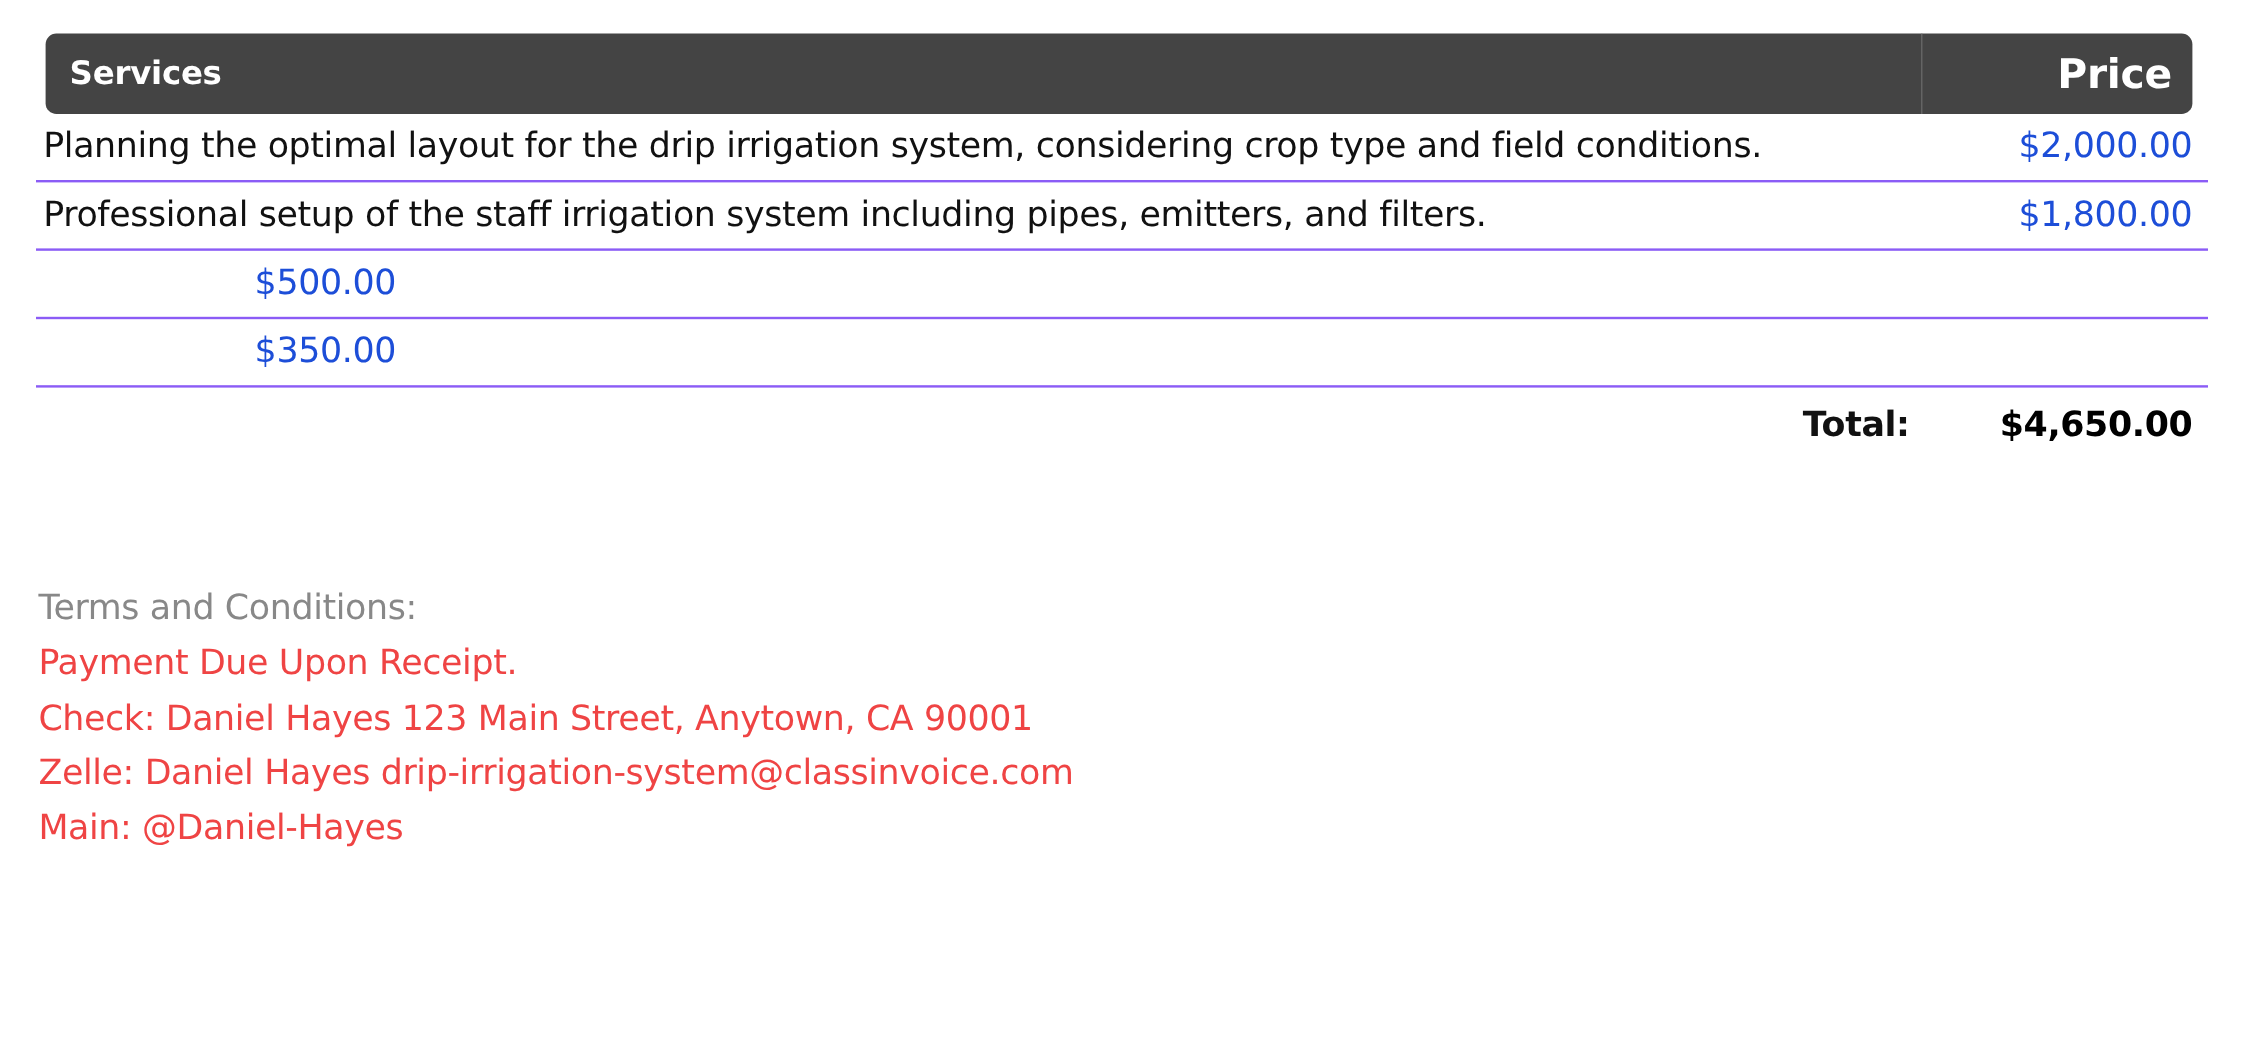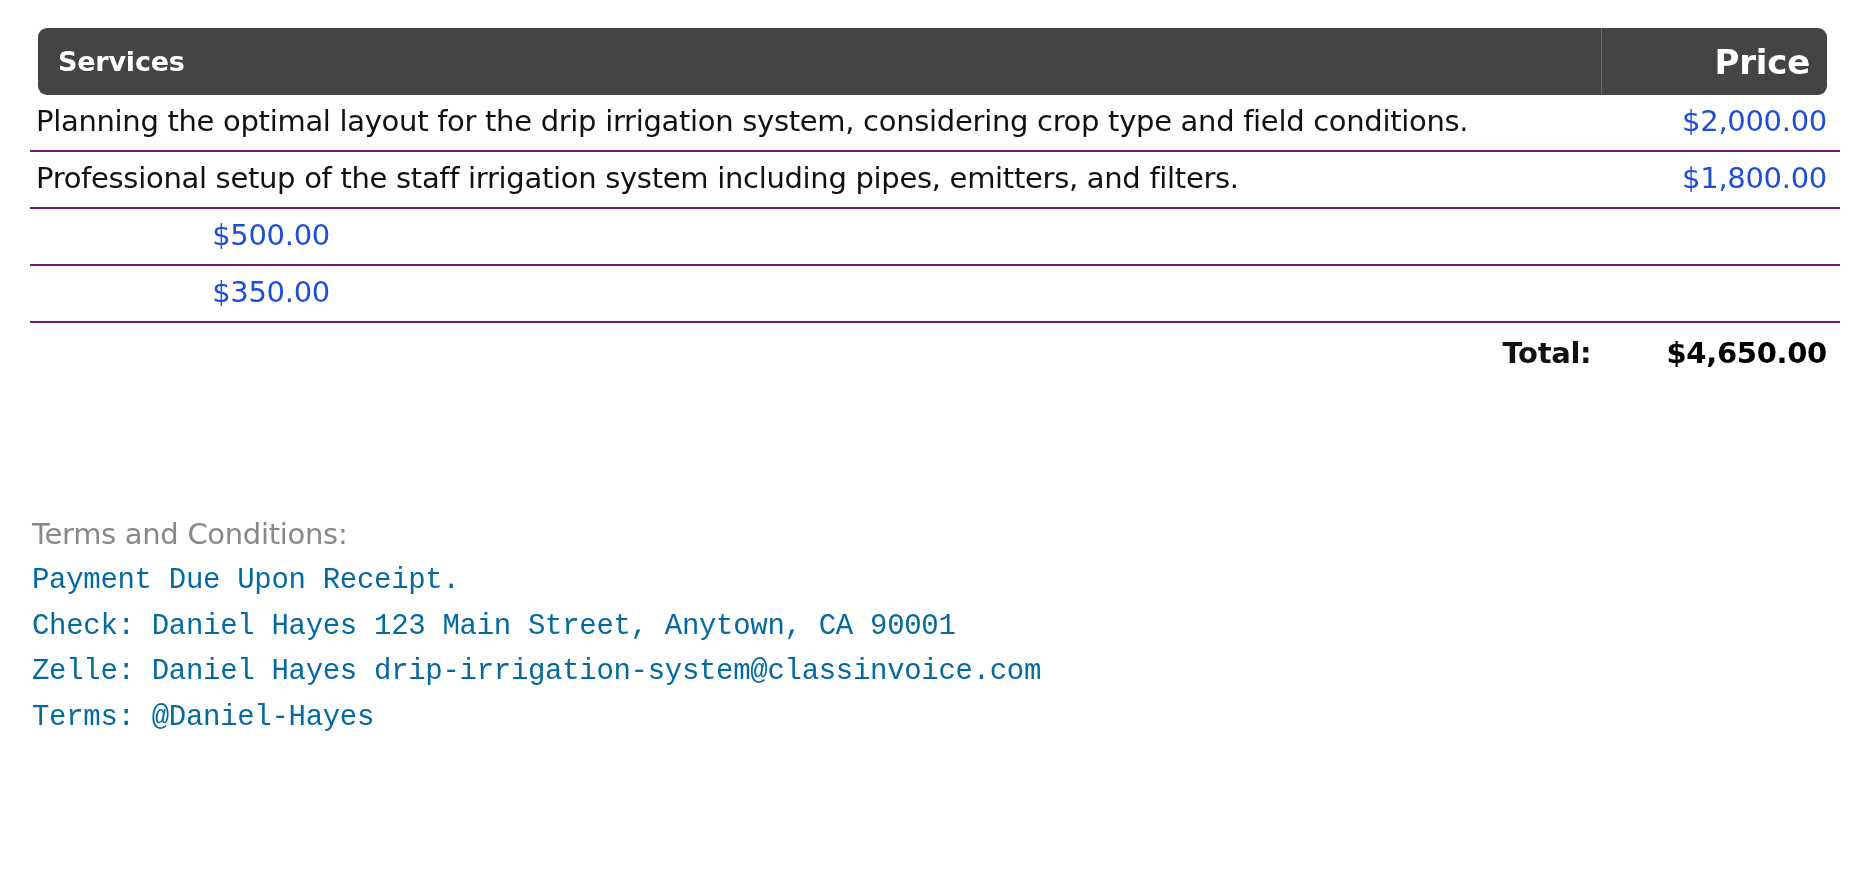--- a/index.html
+++ b/index.html
@@ -61,21 +61,21 @@
     padding-right: 17px;
     font-size: 34px;
     font-weight: bold;
     letter-spacing: -0.2px;
     line-height: 1;
   }
 
   .row {
     display: flex;
     align-items: center;
-    border-bottom: 2px solid #701a75;
+    border-bottom: 2px solid #8b5cf6;
     box-sizing: border-box;
   }
   .row-desc {
     flex: 1 1 auto;
     padding: 9px 10px 10px 6px;
     font-size: 29px;
     line-height: 1.24;
     letter-spacing: -0.3px;
     color: #111111;
   }
@@ -109,36 +109,35 @@
     letter-spacing: -0.3px;
     color: #000000;
     padding-right: 13px;
     white-space: nowrap;
   }
 
   
   .terms {
     position: absolute;
     left: 32px;
-    top: 512px;
+    top: 484px;
     width: 1600px;
   }
   .terms-title {
     color: #888888;
     font-size: 29px;
     letter-spacing: -0.3px;
     line-height: 1.58;
   }
   .terms-line {
-    color: #0369a1;
+    color: #ef4444;
     font-size: 29px;
     letter-spacing: -0.3px;
     line-height: 1.58;
     white-space: nowrap;
-    font-family: Liberation Mono, monospace;
   }
 </style>
 </head>
 <body>
 
 <div class="invoice">
 
   <div class="services-table">
 
     <div class="table-header">
@@ -170,16 +169,16 @@
       <div class="total-value">$4,650.00</div>
     </div>
 
   </div>
 
   <div class="terms">
     <div class="terms-title">Terms and Conditions:</div>
     <div class="terms-line">Payment Due Upon Receipt.</div>
     <div class="terms-line">Check: Daniel Hayes 123 Main Street, Anytown, CA 90001</div>
     <div class="terms-line">Zelle: Daniel Hayes drip-irrigation-system@classinvoice.com</div>
-    <div class="terms-line">Terms: @Daniel-Hayes</div>
+    <div class="terms-line">Main: @Daniel-Hayes</div>
   </div>
 
 </div>
 
 </body></html>

